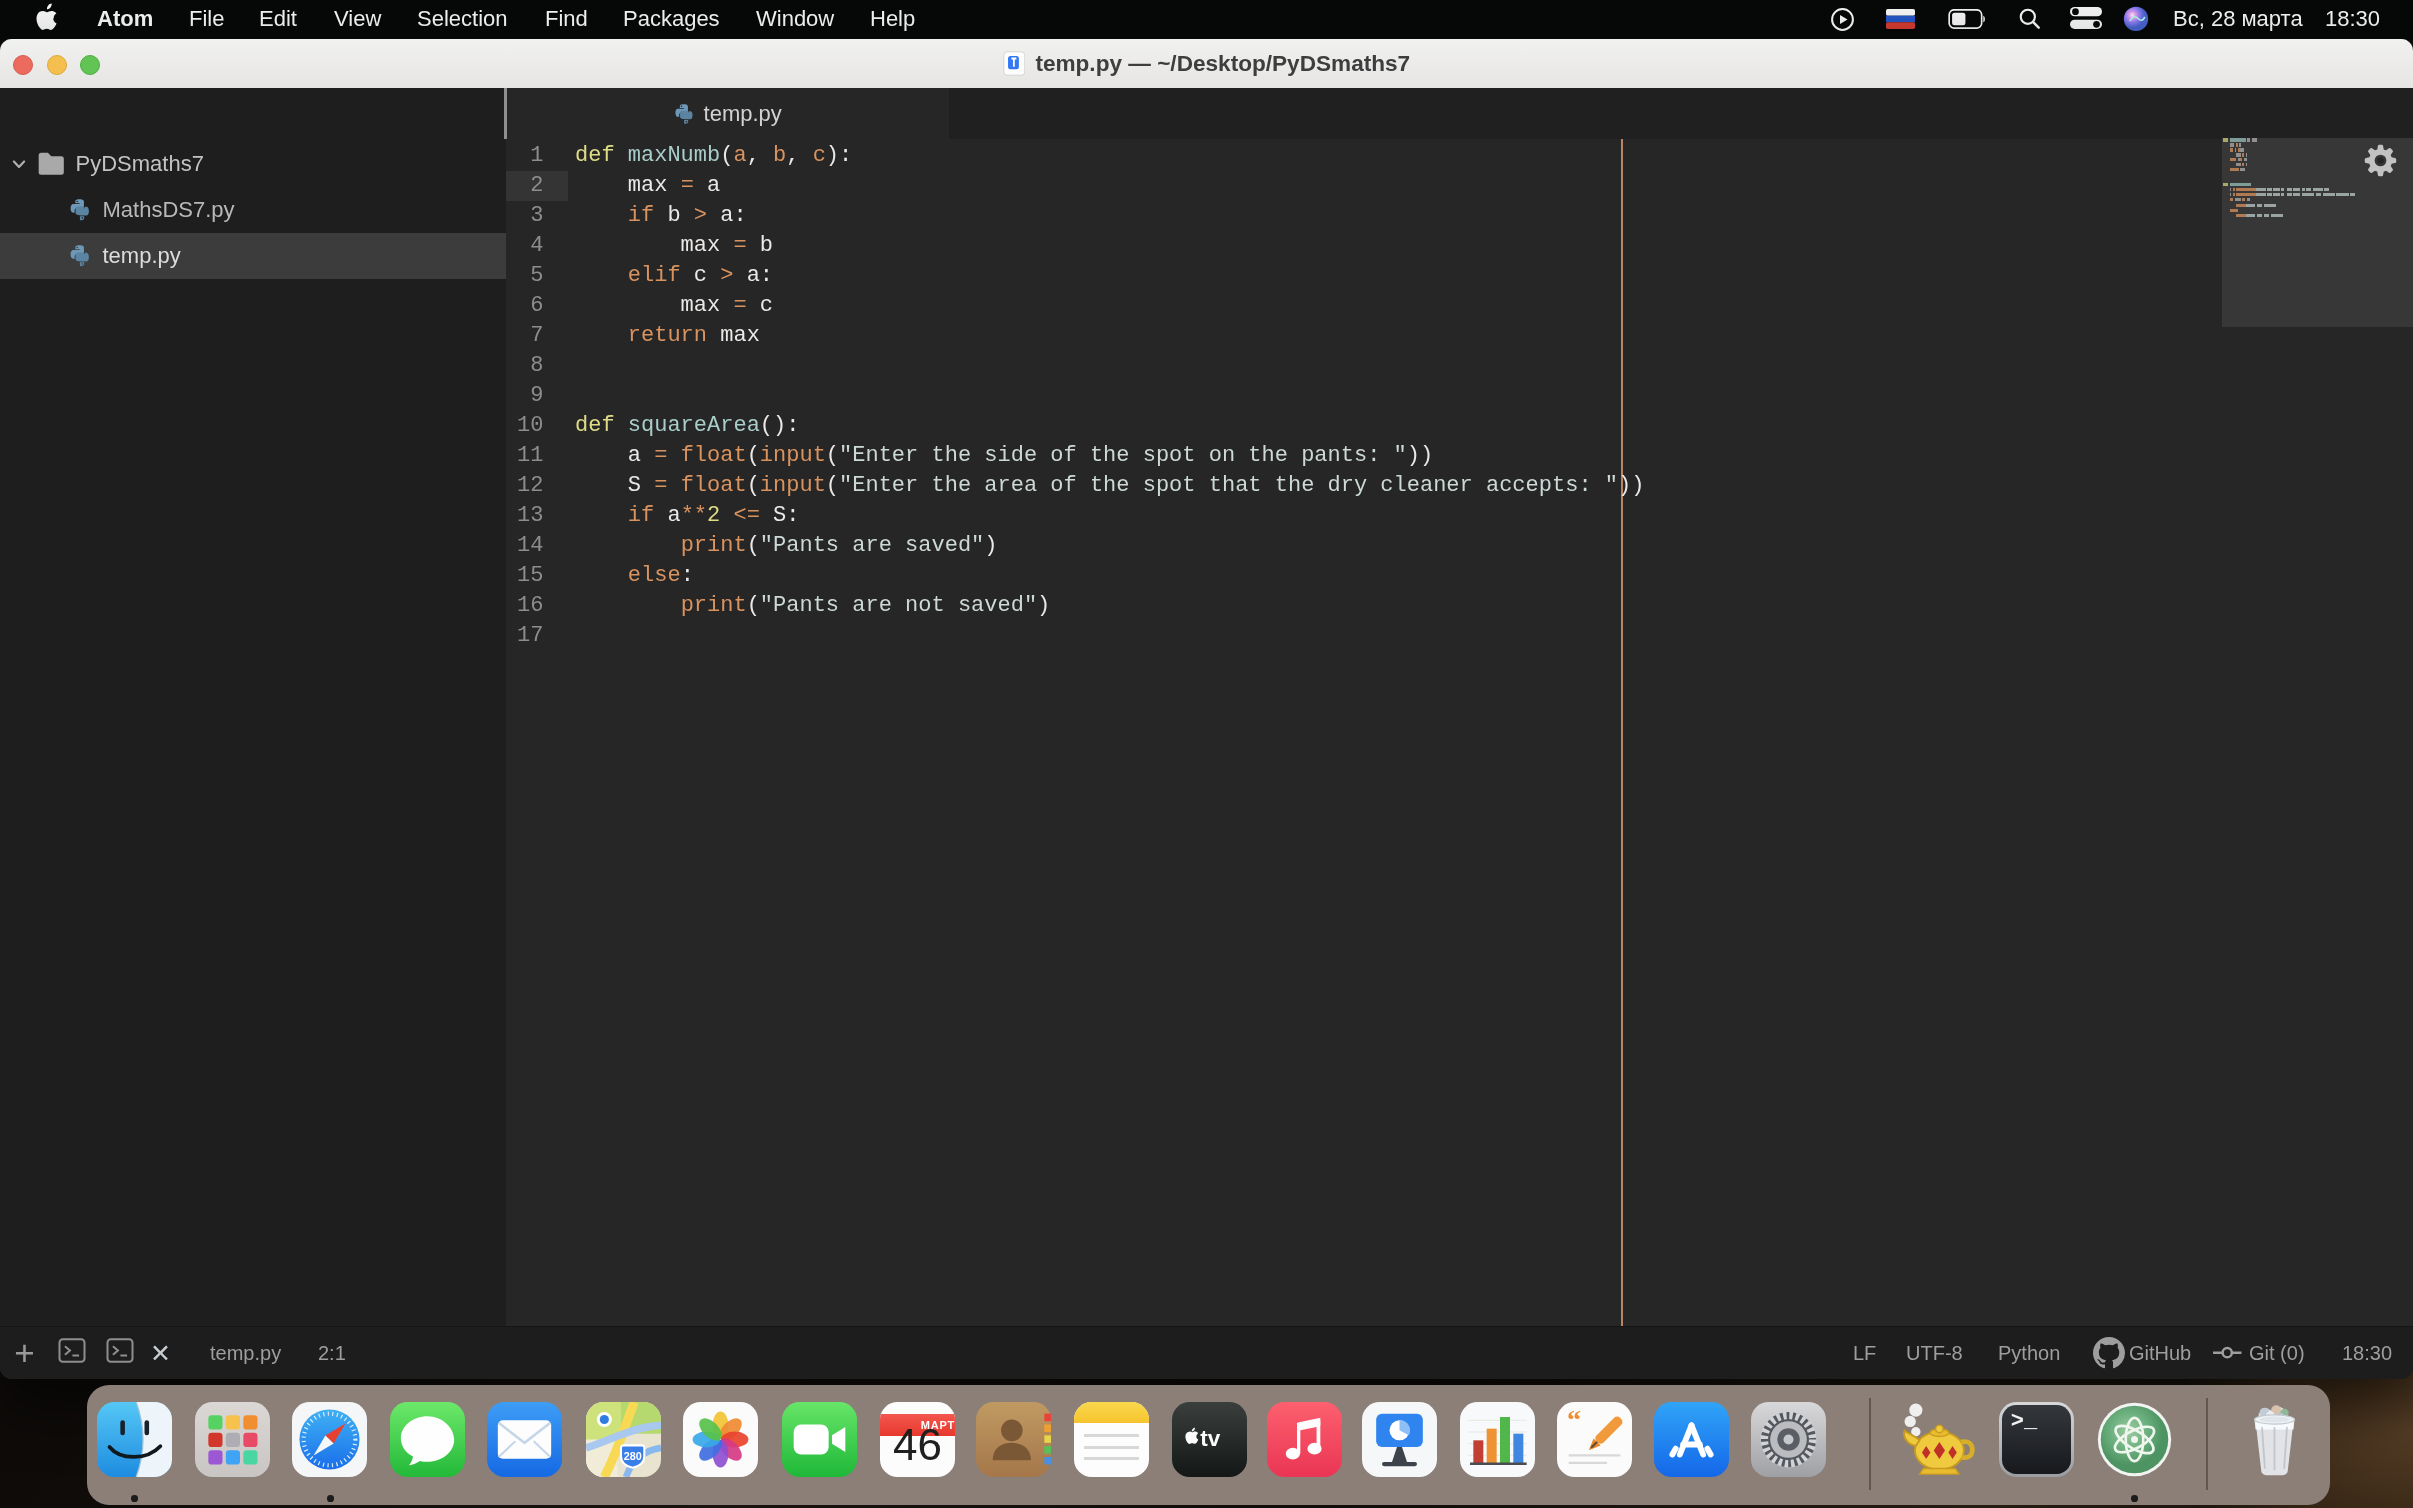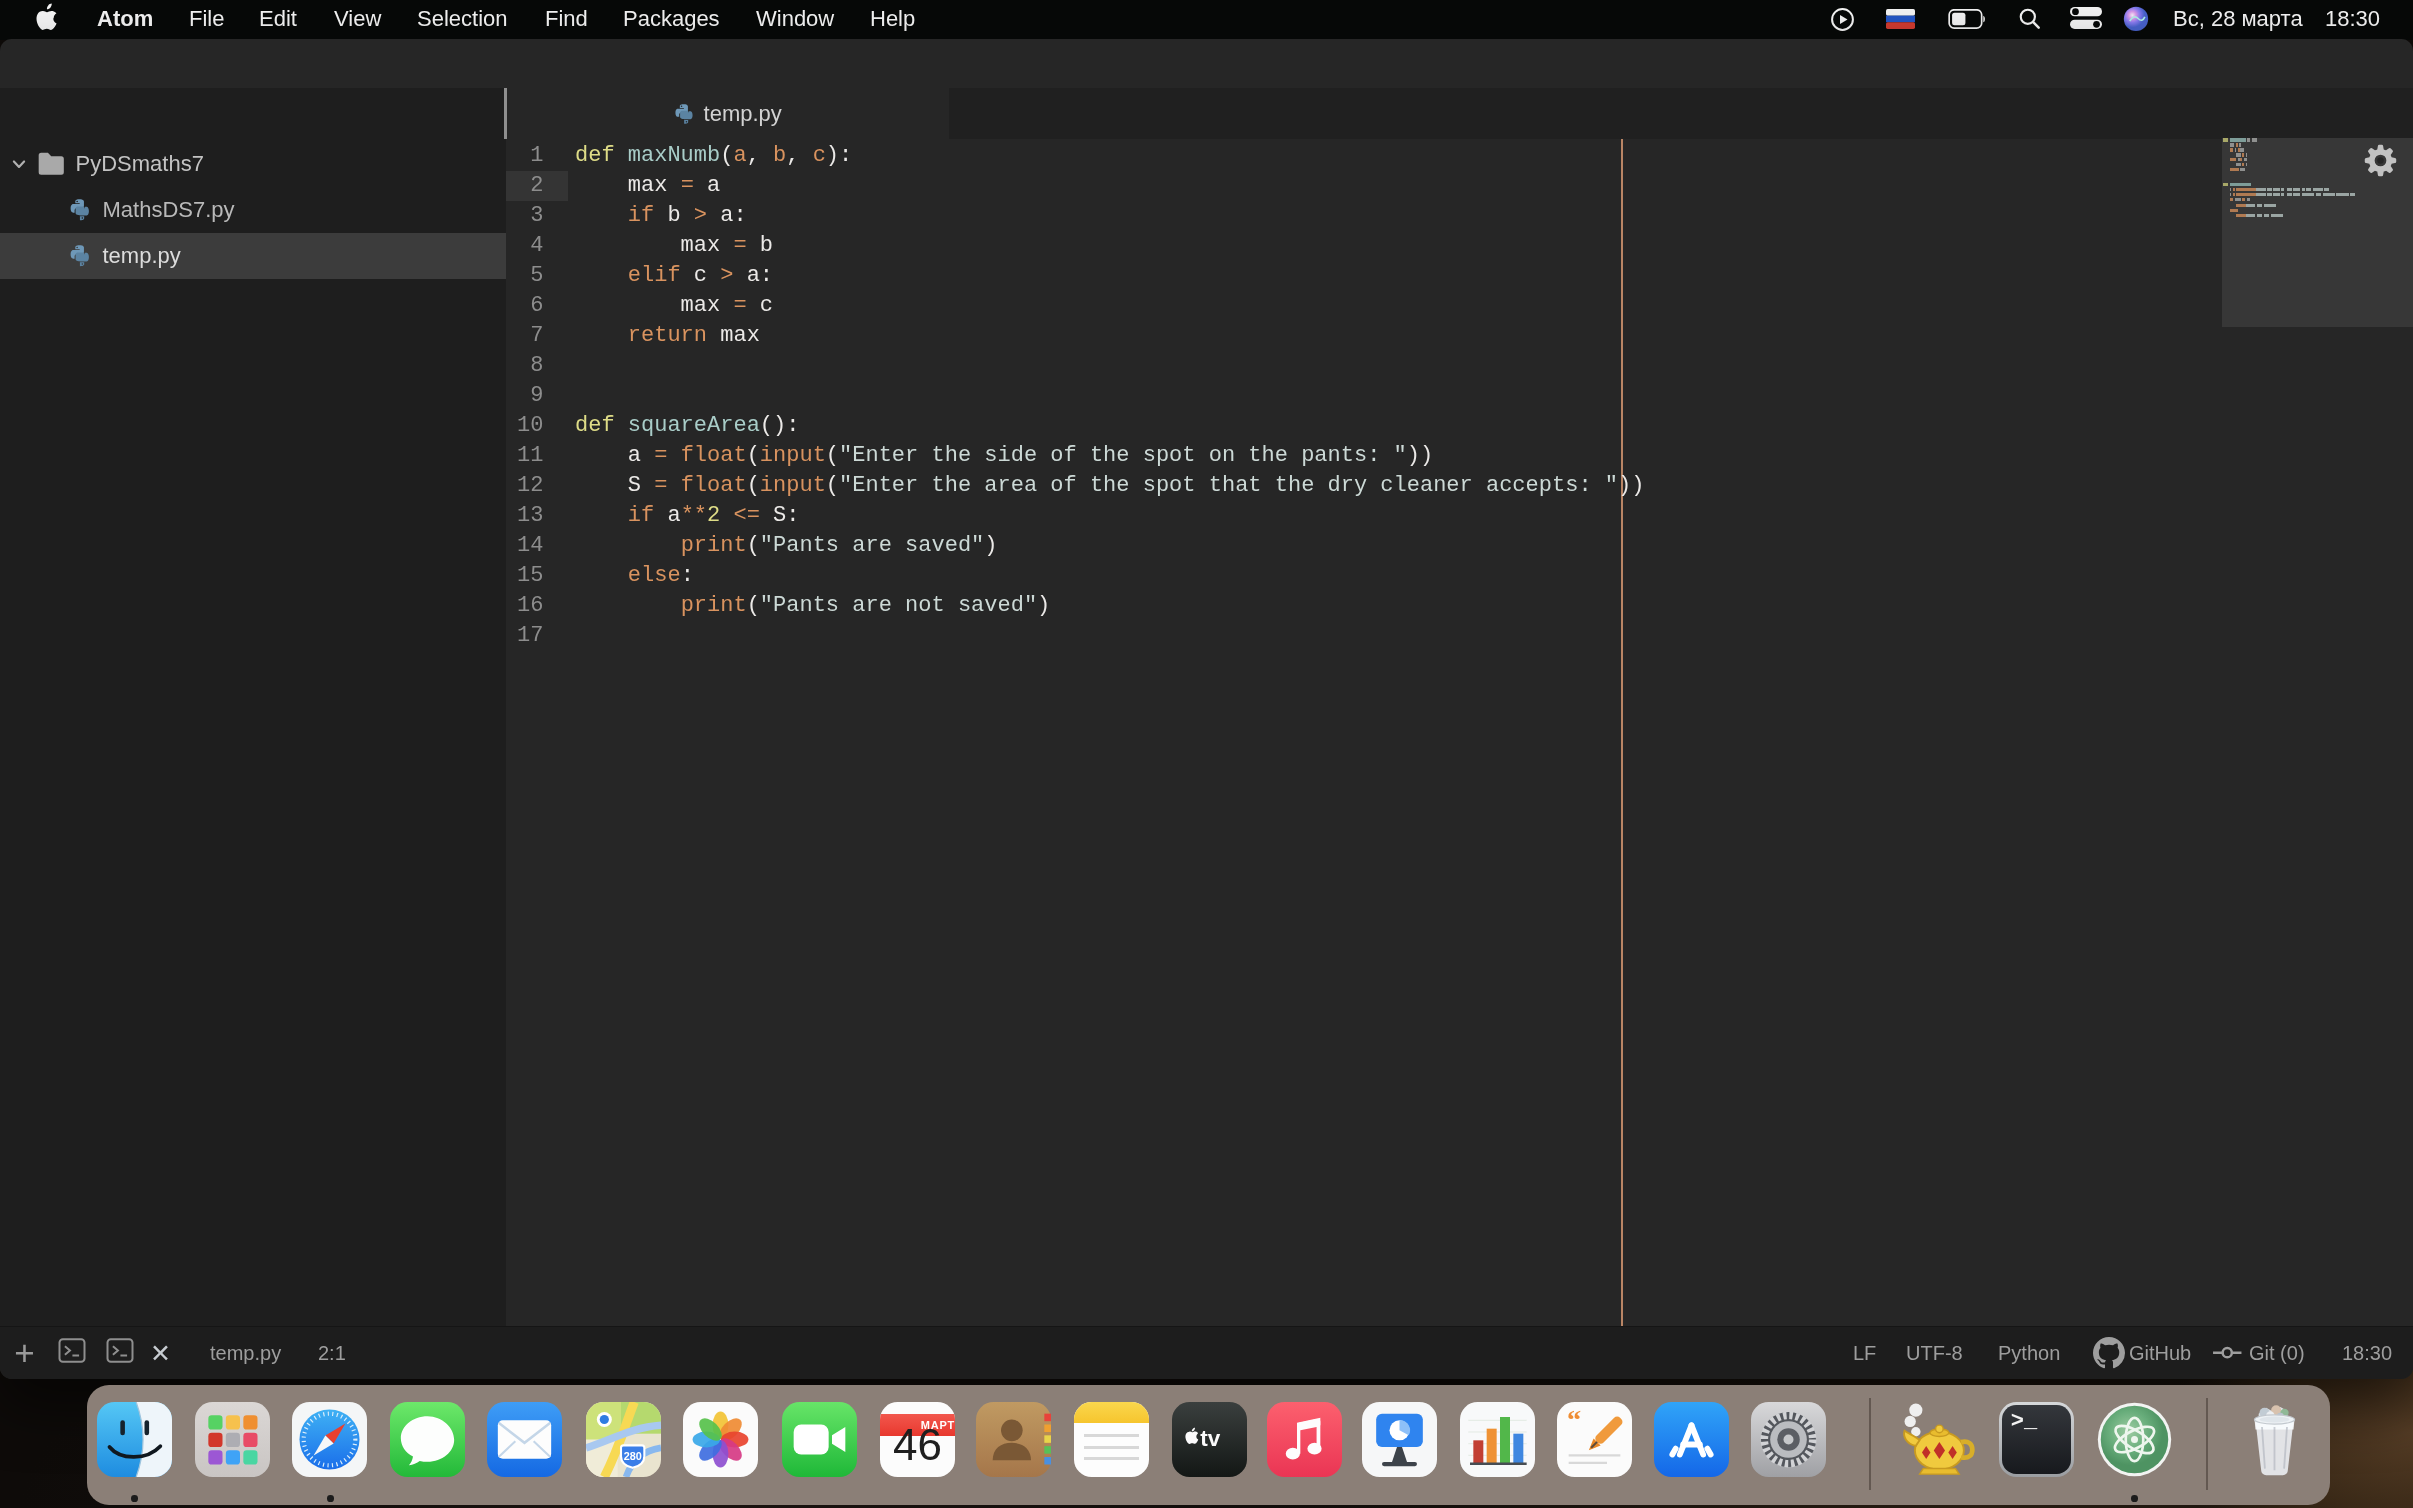--- a/index.html
+++ b/index.html
@@ -113,20 +113,30 @@
             <stop offset="100%" stop-color="#4862cc"></stop>
           </radialGradient>
         </defs>
         <circle cx="15.5" cy="15.5" r="14.5" fill="url(#siri)"></circle>
         <path d="M8 18 Q13 10 18 15 T26 13" stroke="#aef0e8" stroke-width="2" fill="none"></path>
       </svg></span>
   <span style="left:2173px">Вс, 28 марта</span>
   <span style="left:2325px">18:30</span>
 </div>
 <div id="win">
+  <div id="titlebar">
+    <div class="tl" style="left:13.4px;background:#ed6a5f;border:0.8px solid #d55b50"></div>
+    <div class="tl" style="left:47px;background:#f5bf4f;border:0.8px solid #dda938"></div>
+    <div class="tl" style="left:80px;background:#61c454;border:0.8px solid #4fae40"></div>
+    <div id="title"><svg width="22.6" height="27" viewBox="0 0 27 32" style="margin-right:10px">
+          <rect x="1" y="2" width="25" height="28" rx="4" fill="#fdfdfd" stroke="#cfcfcf" stroke-width="1"></rect>
+          <rect x="6" y="7" width="13" height="16" rx="3" fill="#3478f6"></rect>
+          <path d="M10 10 h6 M13 10 v10" stroke="#fff" stroke-width="2.2" fill="none"></path>
+        </svg>temp.py — ~/Desktop/PyDSmaths7</div>
+  </div>
   <div id="sidebar">
     <div class="trow" style="top:53px;color:#c3c3c3">
       <svg width="16" height="16" viewBox="0 0 22 22" style="margin-left:11px">
           <path d="M4 7.5 l7 7.5 l7-7.5" stroke="#b0b0b0" stroke-width="3" fill="none" stroke-linecap="round" stroke-linejoin="round"></path>
         </svg>
       <svg width="28.5" height="23.5" viewBox="0 0 34 28" style="margin-left:10px">
           <path d="M2 4 a3 3 0 0 1 3-3 h8 l4 4 h12 a3 3 0 0 1 3 3 v16 a3 3 0 0 1-3 3 h-24 a3 3 0 0 1-3-3 z" fill="#a9a9a9"></path>
         </svg>
       <span style="margin-left:10px">PyDSmaths7</span>
     </div>

